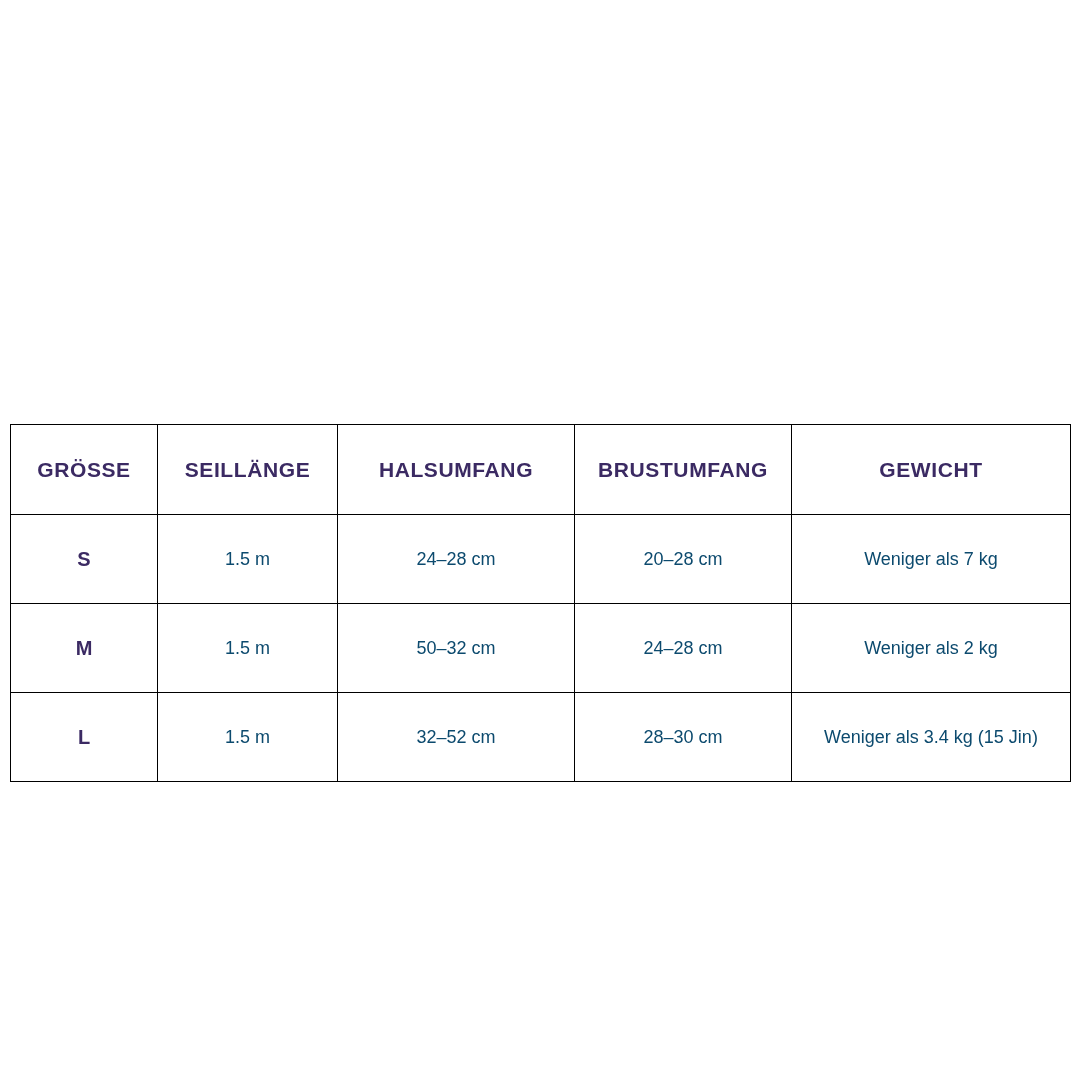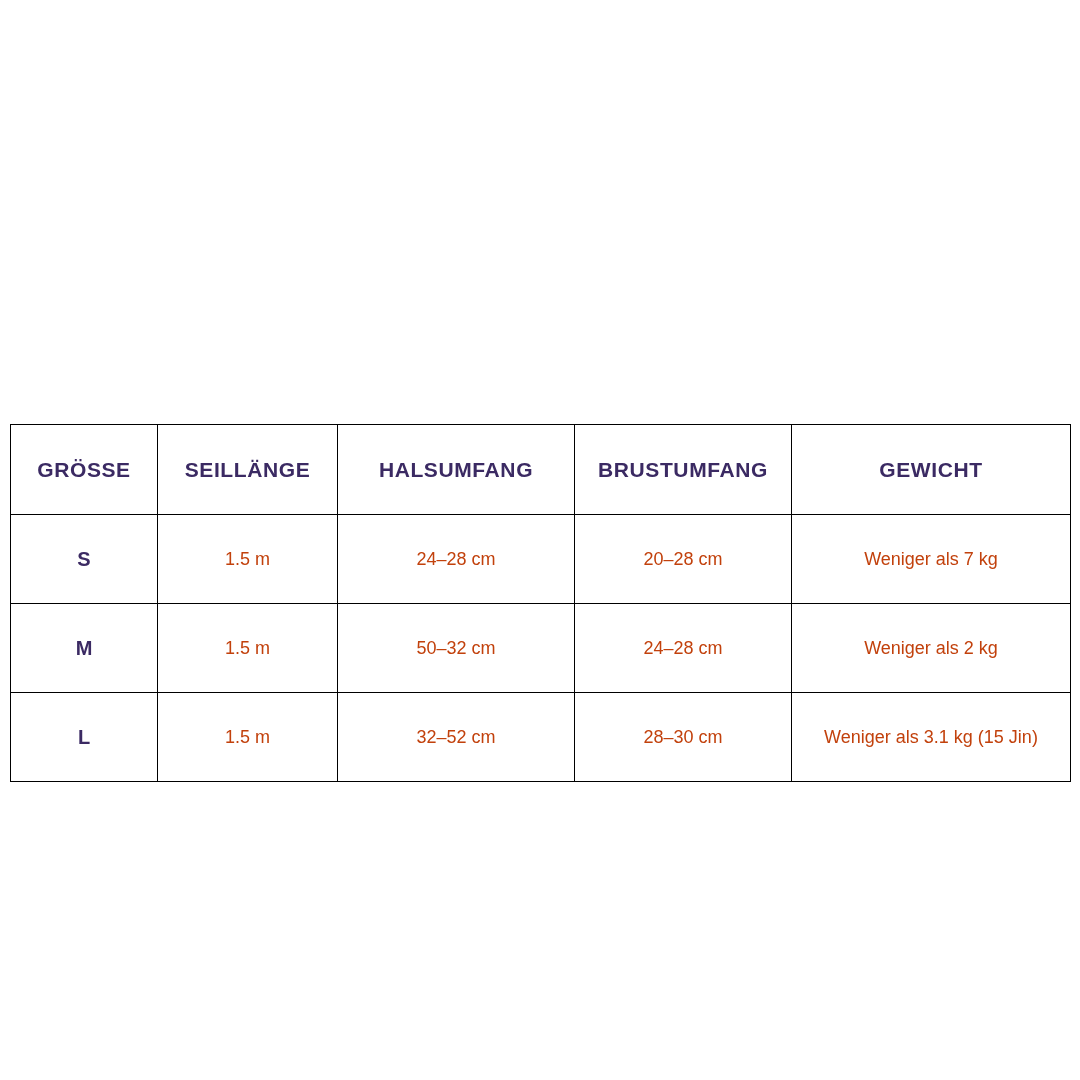--- a/index.html
+++ b/index.html
@@ -42,21 +42,21 @@
     font-size: 21px;
     font-weight: bold;
     letter-spacing: 0.6px;
     color: #3b2a63;
   }
 
   table.size-table tbody td {
     height: 56px;
     font-size: 18px;
     font-weight: normal;
-    color: #c2410c;
+    color: #0c4a6e;
   }
 
   table.size-table tbody td.size-cell {
     font-size: 20px;
     font-weight: bold;
     color: #3b2a63;
   }
 
   
   col.c0 { width: 147px; }
@@ -99,17 +99,17 @@
         <td>1.5 m</td>
         <td>50–32 cm</td>
         <td>24–28 cm</td>
         <td>Weniger als 2 kg</td>
       </tr>
       <tr>
         <td class="size-cell">L</td>
         <td>1.5 m</td>
         <td>32–52 cm</td>
         <td>28–30 cm</td>
-        <td>Weniger als 3.1 kg (15 Jin)</td>
+        <td>Weniger als 3.4 kg (15 Jin)</td>
       </tr>
     </tbody>
   </table>
 </div>
 
 </body></html>

